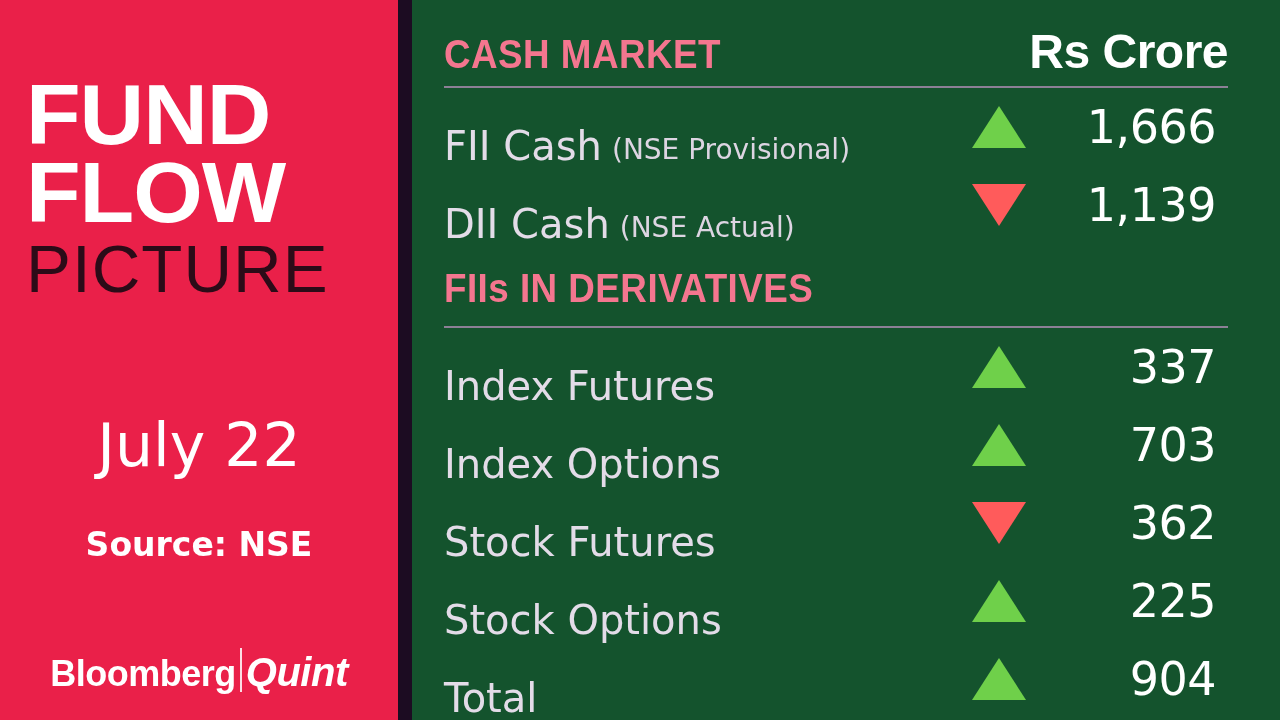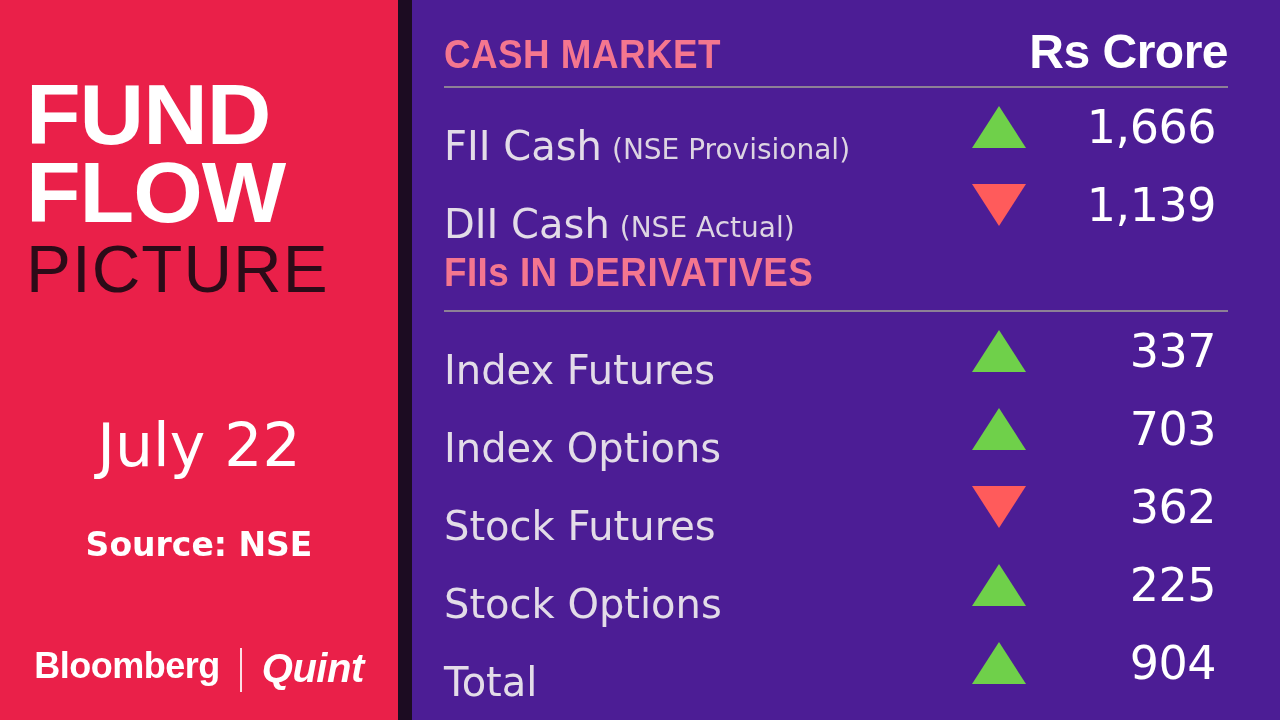--- a/index.html
+++ b/index.html
@@ -5,21 +5,21 @@
   html, body {
     margin: 0;
     padding: 0;
     background: #000;
   }
   .canvas {
     position: relative;
     width: 1280px;
     height: 720px;
     overflow: hidden;
-    background: #4c1d95;
+    background: #14532d;
     font-family: "DejaVu Sans", sans-serif;
     -webkit-font-smoothing: antialiased;
   }
 
   
   .left-panel {
     position: absolute;
     left: 0;
     top: 0;
     width: 398px;
@@ -92,23 +92,23 @@
     line-height: 1;
     color: #ffffff;
   }
 
   .brand-bar {
     position: absolute;
     left: 0;
     top: 648px;
     width: 398px;
     display: flex;
-    align-items: flex-start;
+    align-items: flex-end;
     justify-content: center;
-    gap: 20px;
+    gap: 4px;
   }
   .brand-bloomberg {
     font-family: "Liberation Sans", sans-serif;
     font-weight: 700;
     font-size: 36px;
     letter-spacing: -0.5px;
     color: #ffffff;
     line-height: 1;
   }
   .brand-sep {
@@ -275,21 +275,21 @@
       <div class="row">
         <span class="row-label">DII Cash</span>
         <span class="row-sub">(NSE Actual)</span>
         <span class="arrow-cell">
           <span class="arrow-down"></span>
         </span>
         <span class="row-value">1,139</span>
       </div>
     </div>
 
-    <div class="section" style="top:252px;">
+    <div class="section" style="top:268px;">
       <div class="section-head">
         <span class="section-title">FIIs IN DERIVATIVES</span>
       </div>
       <div class="divider"></div>
 
       <div class="row">
         <span class="row-label">Index Futures</span>
         <span class="arrow-cell">
           <span class="arrow-up"></span>
         </span>

